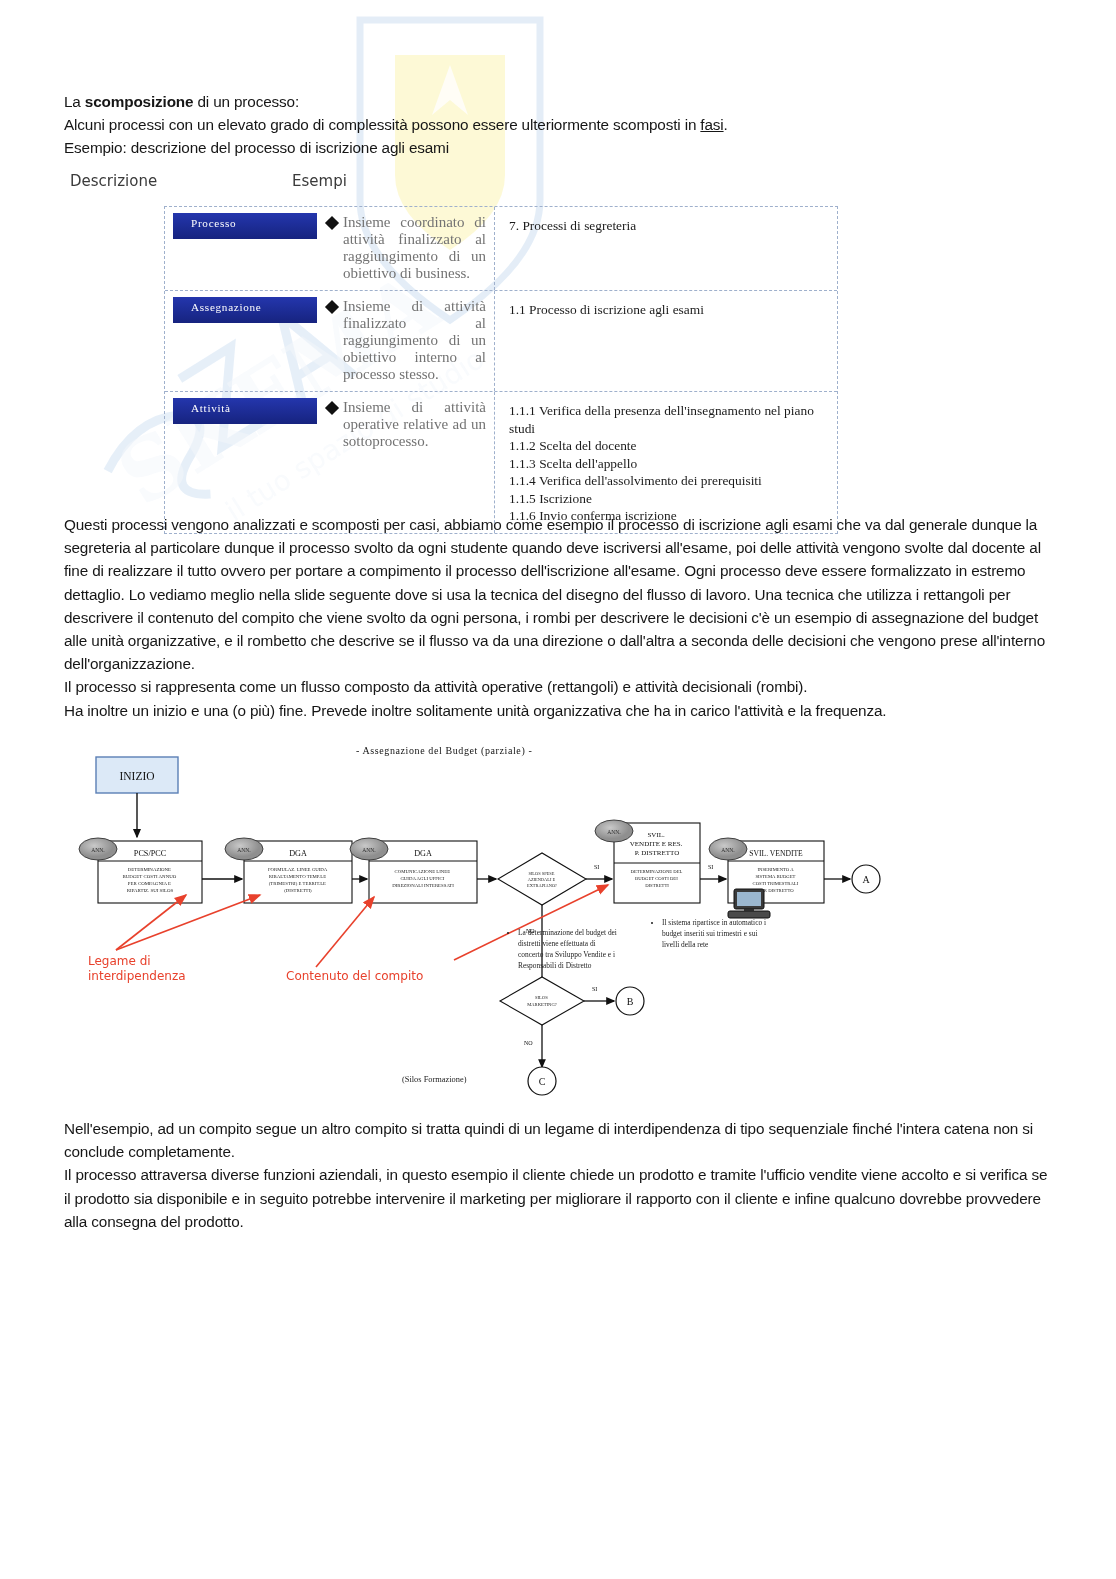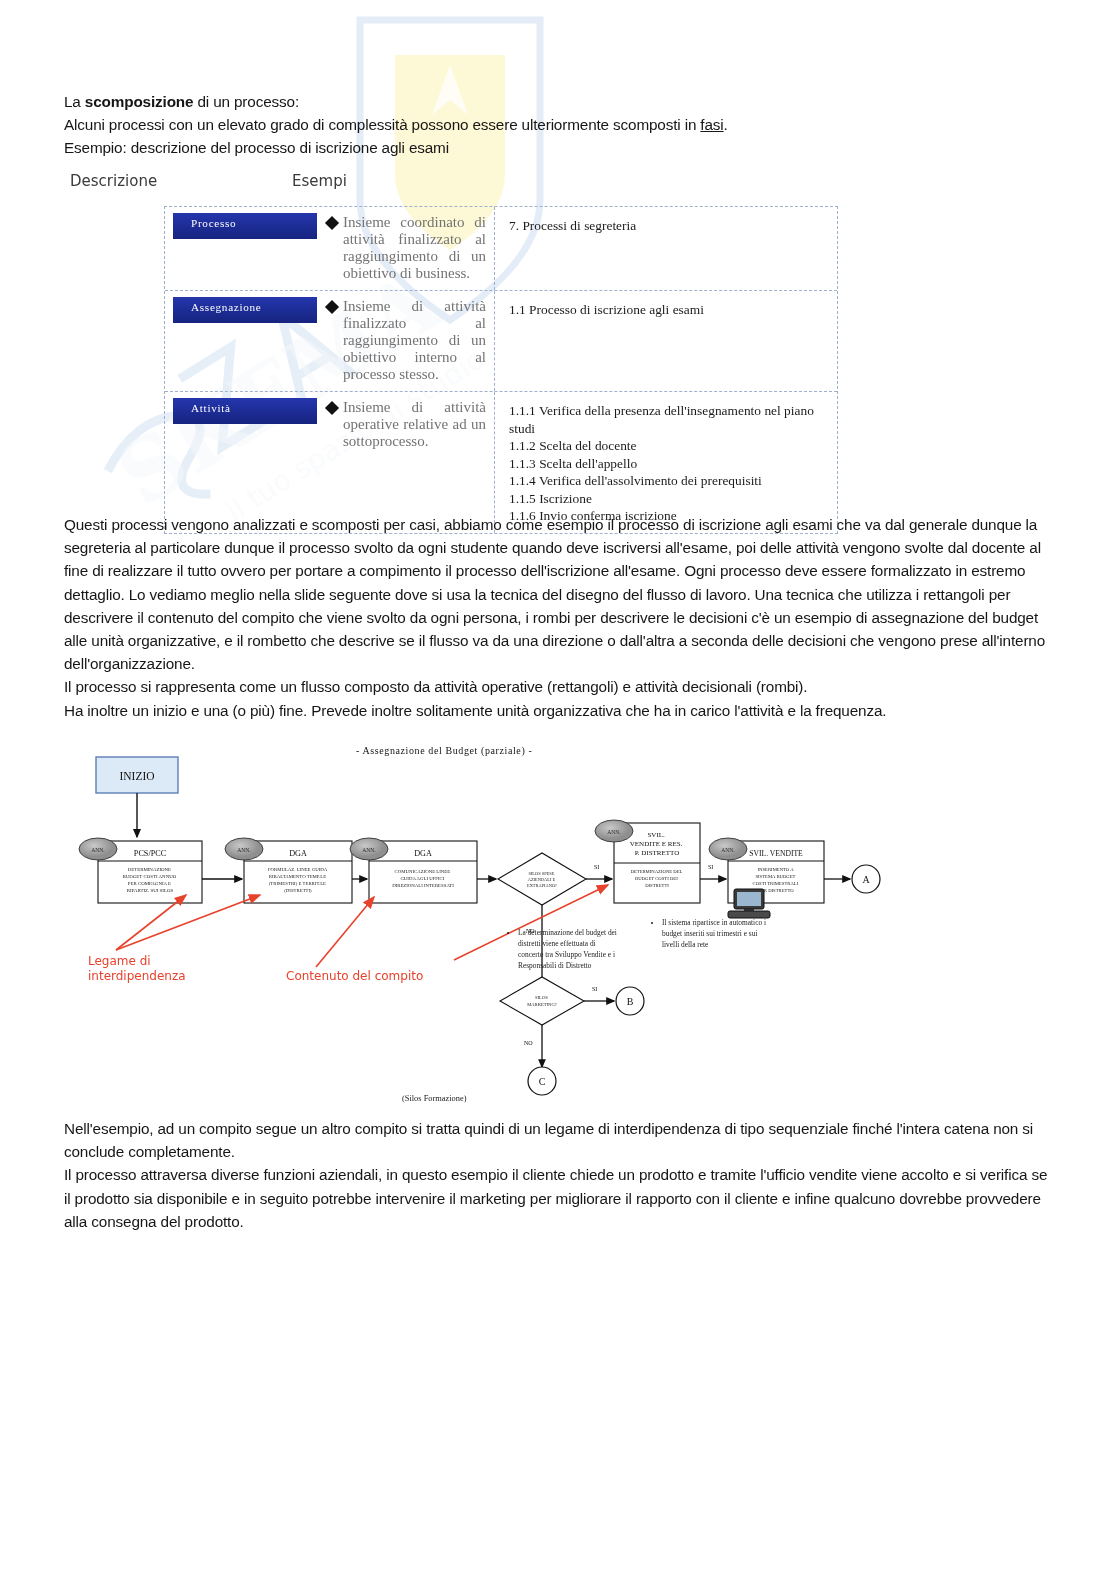--- a/index.html
+++ b/index.html
@@ -181,21 +181,21 @@
     left: 292px;
     top: 0px;
     font-family: "Liberation Serif", serif;
     font-size: 10px;
     letter-spacing: .6px;
     color: #141414;
   }
   .sub-caption {
     position: absolute;
     left: 338px;
-    top: 349px;
+    top: 330px;
     font-family: "Liberation Serif", serif;
     font-size: 8.4px;
     color: #222;
   }
 </style>
 </head>
 <body>
 
 <div id="page">
 

